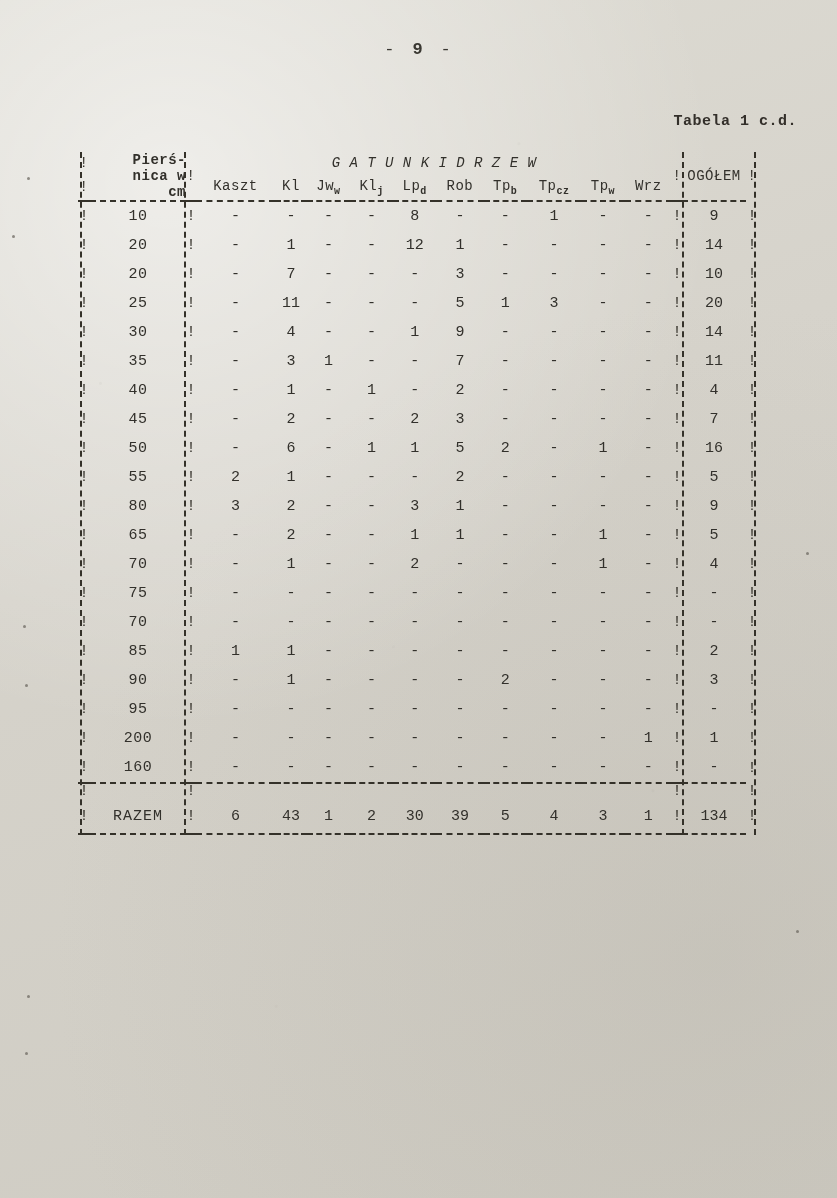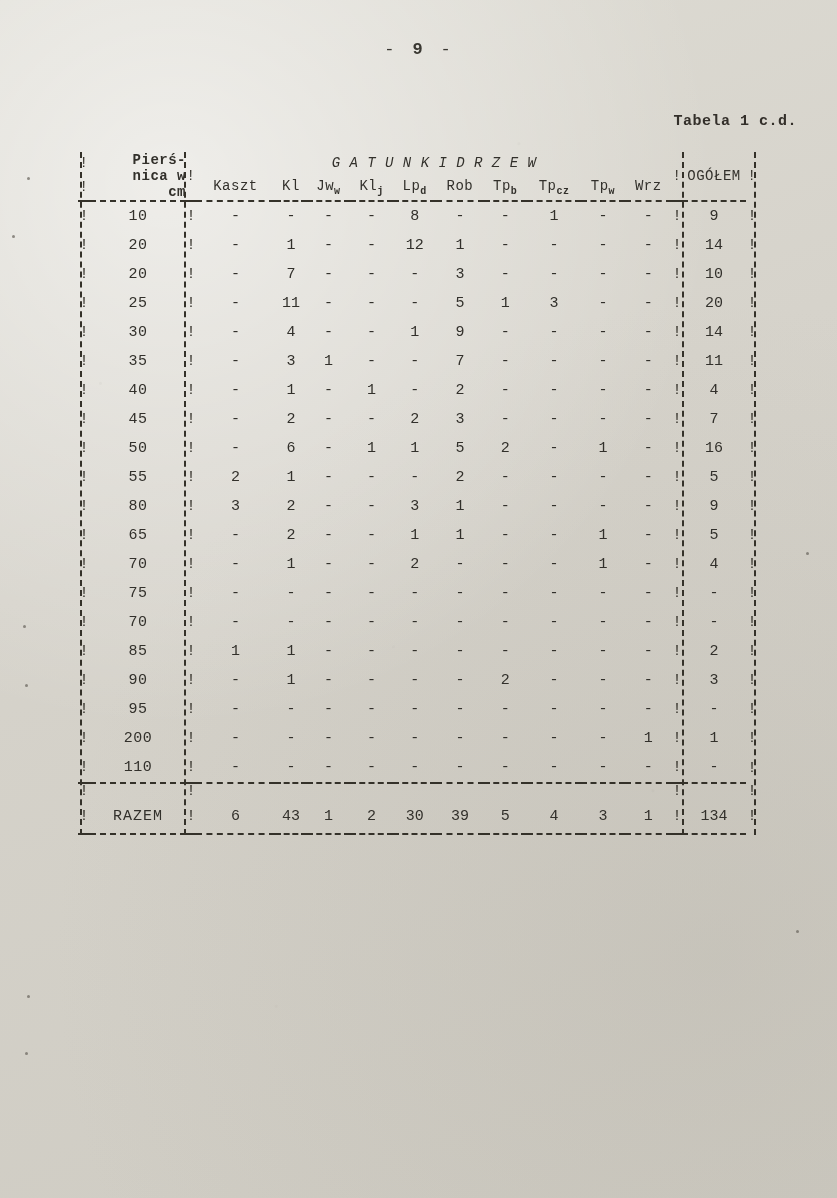--- a/index.html
+++ b/index.html
@@ -559,21 +559,21 @@
             <td class="cell">-</td>
             <td class="cell">-</td>
             <td class="cell">-</td>
             <td class="cell">1</td>
             <td class="vbar">!</td>
             <td class="total-col">1</td>
             <td class="vbar">!</td>
           </tr>
           <tr class="rowline">
             <td class="vbar">!</td>
-            <td class="diam">110</td>
+            <td class="diam">160</td>
             <td class="vbar">!</td>
             <td class="cell">-</td>
             <td class="cell">-</td>
             <td class="cell">-</td>
             <td class="cell">-</td>
             <td class="cell">-</td>
             <td class="cell">-</td>
             <td class="cell">-</td>
             <td class="cell">-</td>
             <td class="cell">-</td>

